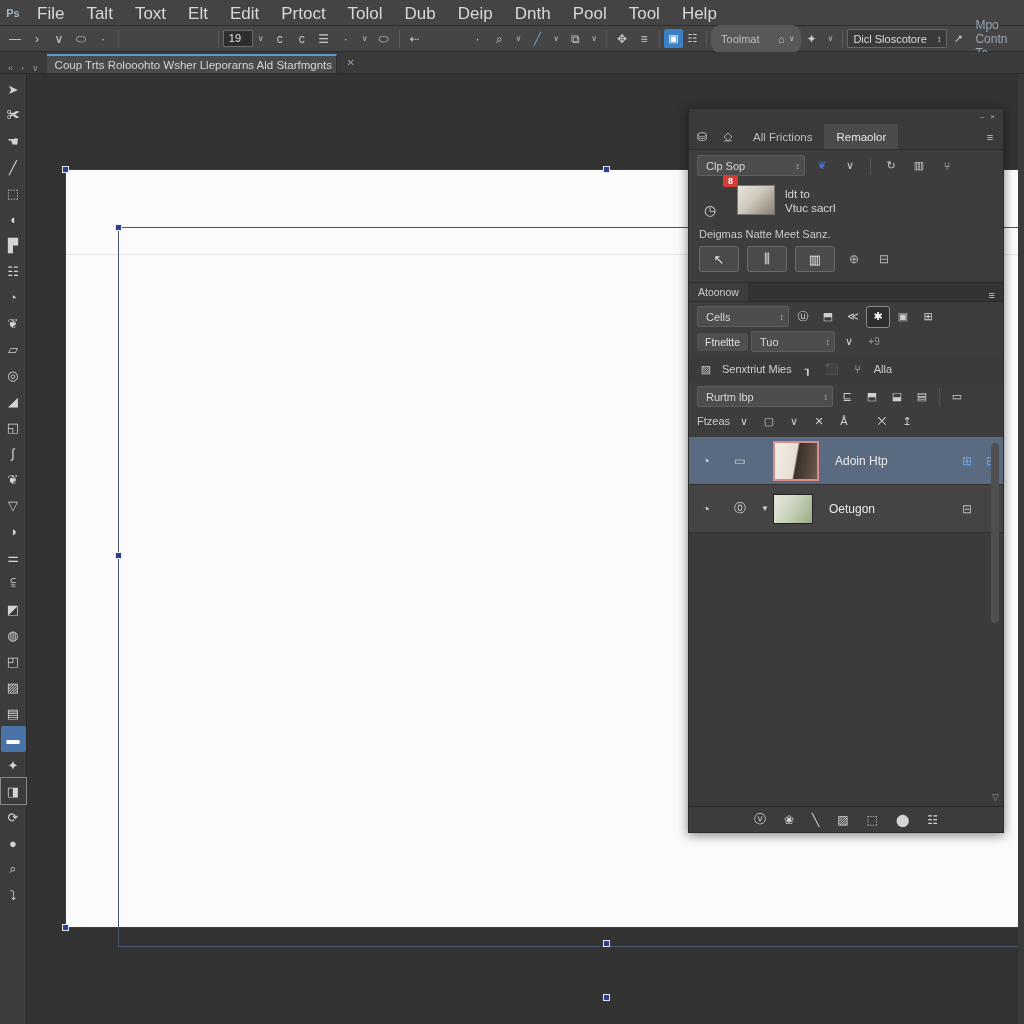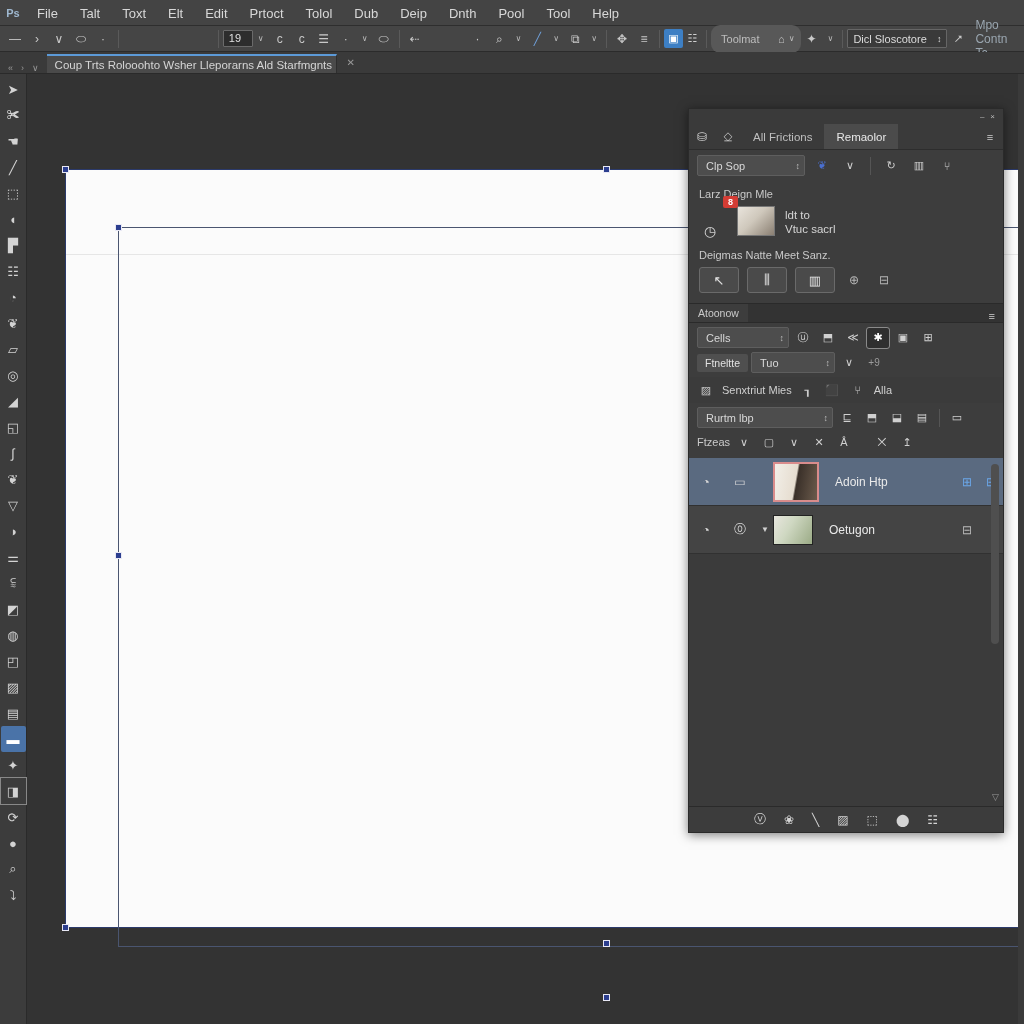--- a/index.html
+++ b/index.html
@@ -16,21 +16,21 @@
     position: absolute; left: 0; top: 0; width: 1024px; height: 26px;
     background: #444444; display: flex; align-items: center;
     border-bottom: 1px solid #2e2e2e;
   }
   .app-logo {
     width: 26px; height: 26px; display: flex; align-items: center; justify-content: center;
     color: #9fb8d0; font-size: 11px; font-weight: bold;
   }
   .menu-item {
     padding: 0 11px; height: 24px; line-height: 26px;
-    color: #d8d8d8; font-size: 13px; white-space: nowrap;
+    color: #d8d8d8; font-size: 17px; white-space: nowrap;
   }
 
   
   .optionsbar {
     position: absolute; left: 0; top: 26px; width: 1024px; height: 26px;
     background: #454545; display: flex; align-items: center; gap: 0;
     border-bottom: 1px solid #2b2b2b; padding-left: 4px;
   }
   .ob-icon {
     width: 22px; height: 22px; display: flex; align-items: center; justify-content: center;
@@ -415,21 +415,20 @@
           <span class="stepper">↕</span>
         </div>
         <div class="mini-ic" style="color:#4a6fd0">❦</div>
         <div class="mini-ic">∨</div>
         <div class="vdiv"></div>
         <div class="mini-ic">↻</div>
         <div class="mini-ic">▥</div>
         <div class="mini-ic">⑂</div>
       </div>
 
-      <div class="section-label">Larz Deign   Mle</div>
 
       <div class="thumb-row">
         <div class="clock-ic">◷</div>
         <div class="thumb-wrap">
           <div class="badge">8</div>
           <div class="thumb"></div>
         </div>
         <div class="thumb-text">
           <div>ldt to</div>
           <div>Vtuc sacrl</div>

